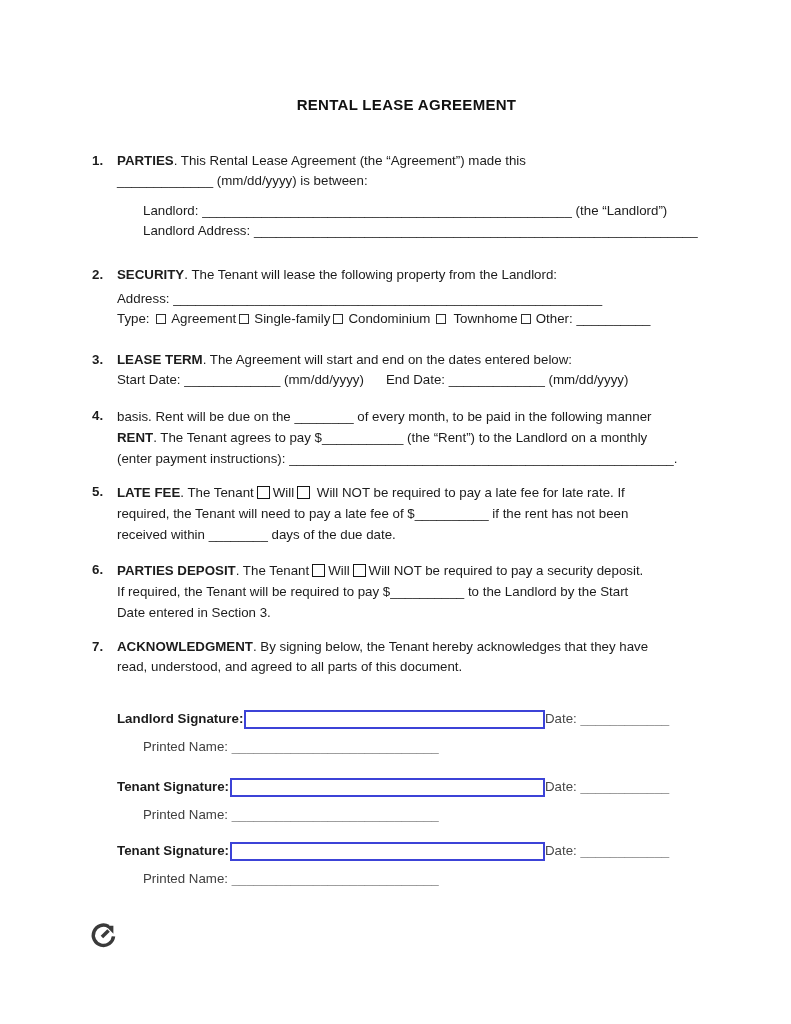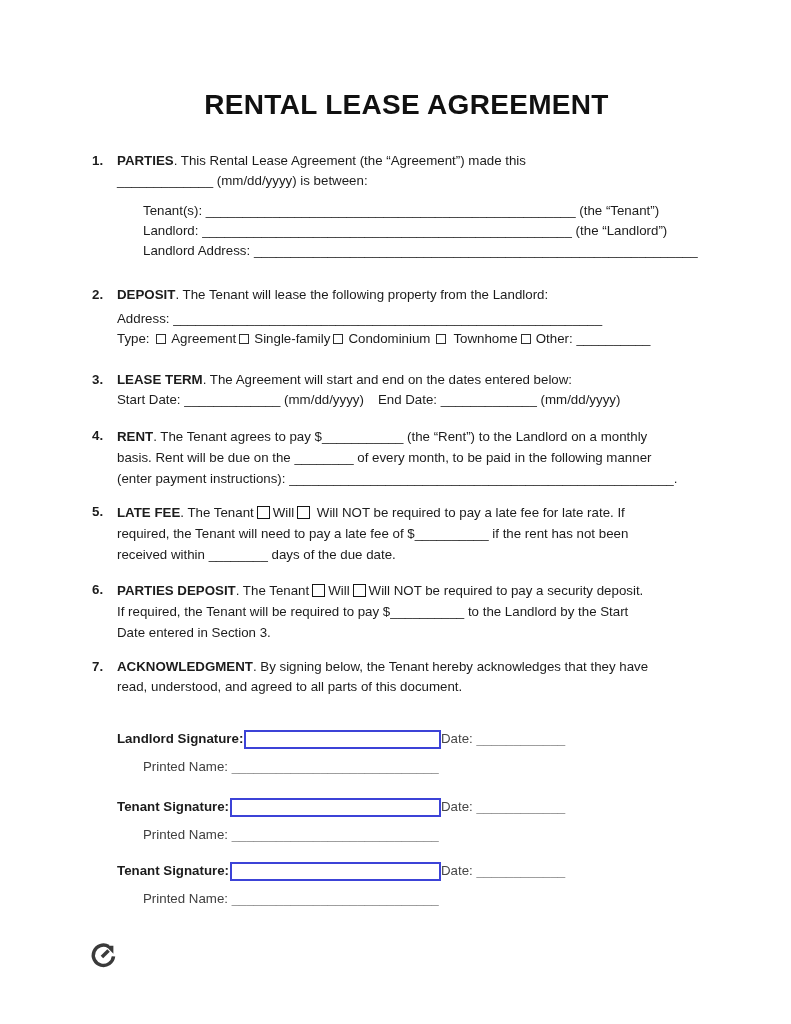--- a/index.html
+++ b/index.html
@@ -7,21 +7,21 @@
   body {
     width: 791px; height: 1024px;
     background: #ffffff;
     font-family: "Liberation Sans", "DejaVu Sans", sans-serif;
     font-size: 13.3px;
     color: var(--text, #1c1c1c);
     overflow: hidden;
   }
   .page { padding: 92px 70px 0 92px; }
   .doc-title {
-    font-size: 28px; font-weight: bold; text-align: center;
+    font-size: 15px; font-weight: bold; text-align: center;
     letter-spacing: 0.3px; color: #111; margin: 0;
     line-height: 26px;
   }
   .section { display: flex; }
   .sec-num { width: 25px; flex: none; font-weight: bold; line-height: 20px; }
   .sec-body { flex: 1; min-width: 0; }
   .line { white-space: pre; line-height: 20px; }
   .lh21 .line { line-height: 21px; }
   .bold { font-weight: bold; }
   .indent { margin-left: 26px; }
@@ -37,27 +37,27 @@
   .cb-sm {
     display: inline-block; width: 10px; height: 10px;
     border: 1.2px solid #2e2e2e; background: #fff;
     vertical-align: -1px; margin: 0 5px 0 3px;
   }
   .cb-lg {
     display: inline-block; width: 13px; height: 13px;
     border: 1.7px solid #141414; background: #fff;
     vertical-align: -2px; margin: 0 3px;
   }
-  .end-date-group { margin-left: 14px; }
+  .end-date-group { margin-left: 22px; }
   .sig-area { margin-left: 25px; }
   .sig-row { display: flex; align-items: center; white-space: pre; }
   .sig-row-1 { margin-top: 32px; }
   .sig-row-2 { margin-top: 20px; }
   .sig-row-3 { margin-top: 16px; }
-  .sig-left { display: flex; align-items: center; width: 324px; flex: none; }
+  .sig-left { display: flex; align-items: center; width: 428px; flex: none; }
   .sig-label { font-weight: bold; white-space: pre; line-height: 20px; }
   .sig-input {
     flex: 1; min-width: 0; height: 19px; margin-left: 1px;
     border: 2px solid var(--signature-field-border, #3c43d7);
     background: #fff; padding: 0 3px; font: inherit; border-radius: 0;
     outline: none;
   }
   .sig-date { white-space: pre; color: #474747; line-height: 20px; }
   .u-gray { color: #8a8a8a; text-align: center; }
   .printed-line { margin: 8px 0 0 26px; white-space: pre; color: #3f3f3f; line-height: 20px; }
@@ -71,49 +71,48 @@
 <div class="page">
 
   <h1 class="doc-title">RENTAL LEASE AGREEMENT</h1>
 
   <div class="section s-parties">
     <span class="sec-num">1.</span>
     <div class="sec-body">
       <div class="line"><span class="bold">PARTIES</span><span>. This Rental Lease Agreement (the “Agreement”) made this</span></div>
       <div class="line"><span>_____________ (mm/dd/yyyy) is between:</span></div>
       <div class="indent mt10">
-        <div class="line"><span>Tenant(s): </span><span>__________________________________________________</span><span> (the “Tenant”)</span></div>
         <div class="line"><span>Landlord: </span><span>__________________________________________________</span><span> (the “Landlord”)</span></div>
         <div class="line"><span>Landlord Address: </span><span>____________________________________________________________</span></div>
       </div>
     </div>
   </div>
 
   <div class="section s-property">
     <span class="sec-num">2.</span>
     <div class="sec-body">
-      <div class="line"><span class="bold">DEPOSIT</span><span>. The Tenant will lease the following property from the Landlord:</span></div>
+      <div class="line"><span class="bold">SECURITY</span><span>. The Tenant will lease the following property from the Landlord:</span></div>
       <div class="line mt15"><span>Address: </span><span>__________________________________________________________</span></div>
       <div class="line"><span>Type: </span><span class="cb-sm"></span><span>Agreement</span><span class="cb-sm"></span><span>Single-family</span><span class="cb-sm"></span><span>Condominium</span><span class="cb-sm" style="margin-left:6px;margin-right:7px;"></span><span>Townhome</span><span class="cb-sm"></span><span>Other: </span><span>__________</span></div>
     </div>
   </div>
 
   <div class="section s-leaseterm">
     <span class="sec-num">3.</span>
     <div class="sec-body">
       <div class="line"><span class="bold">LEASE TERM</span><span>. The Agreement will start and end on the dates entered below:</span></div>
       <div class="line"><span>Start Date: </span><span>_____________</span><span> (mm/dd/yyyy)</span><span class="end-date-group"><span>End Date: </span><span>_____________</span><span> (mm/dd/yyyy)</span></span></div>
     </div>
   </div>
 
   <div class="section s-rent lh21">
     <span class="sec-num">4.</span>
     <div class="sec-body">
+      <div class="line"><span>basis. Rent will be due on the </span><span>________</span><span> of every month, to be paid in the following manner</span></div>
       <div class="line"><span class="bold">RENT</span><span>. The Tenant agrees to pay $</span><span>___________</span><span> (the “Rent”) to the Landlord on a monthly</span></div>
-      <div class="line"><span>basis. Rent will be due on the </span><span>________</span><span> of every month, to be paid in the following manner</span></div>
       <div class="line"><span>(enter payment instructions): </span><span>____________________________________________________</span><span>.</span></div>
     </div>
   </div>
 
   <div class="section s-latefee lh21">
     <span class="sec-num">5.</span>
     <div class="sec-body">
       <div class="line"><span class="bold">LATE FEE</span><span>. The Tenant</span><span class="cb-lg"></span><span>Will</span><span class="cb-lg"></span><span> Will NOT be required to pay a late fee for late rate. If</span></div>
       <div class="line"><span>required, the Tenant will need to pay a late fee of $</span><span>__________</span><span> if the rent has not been</span></div>
       <div class="line"><span>received within </span><span>________</span><span> days of the due date.</span></div>

